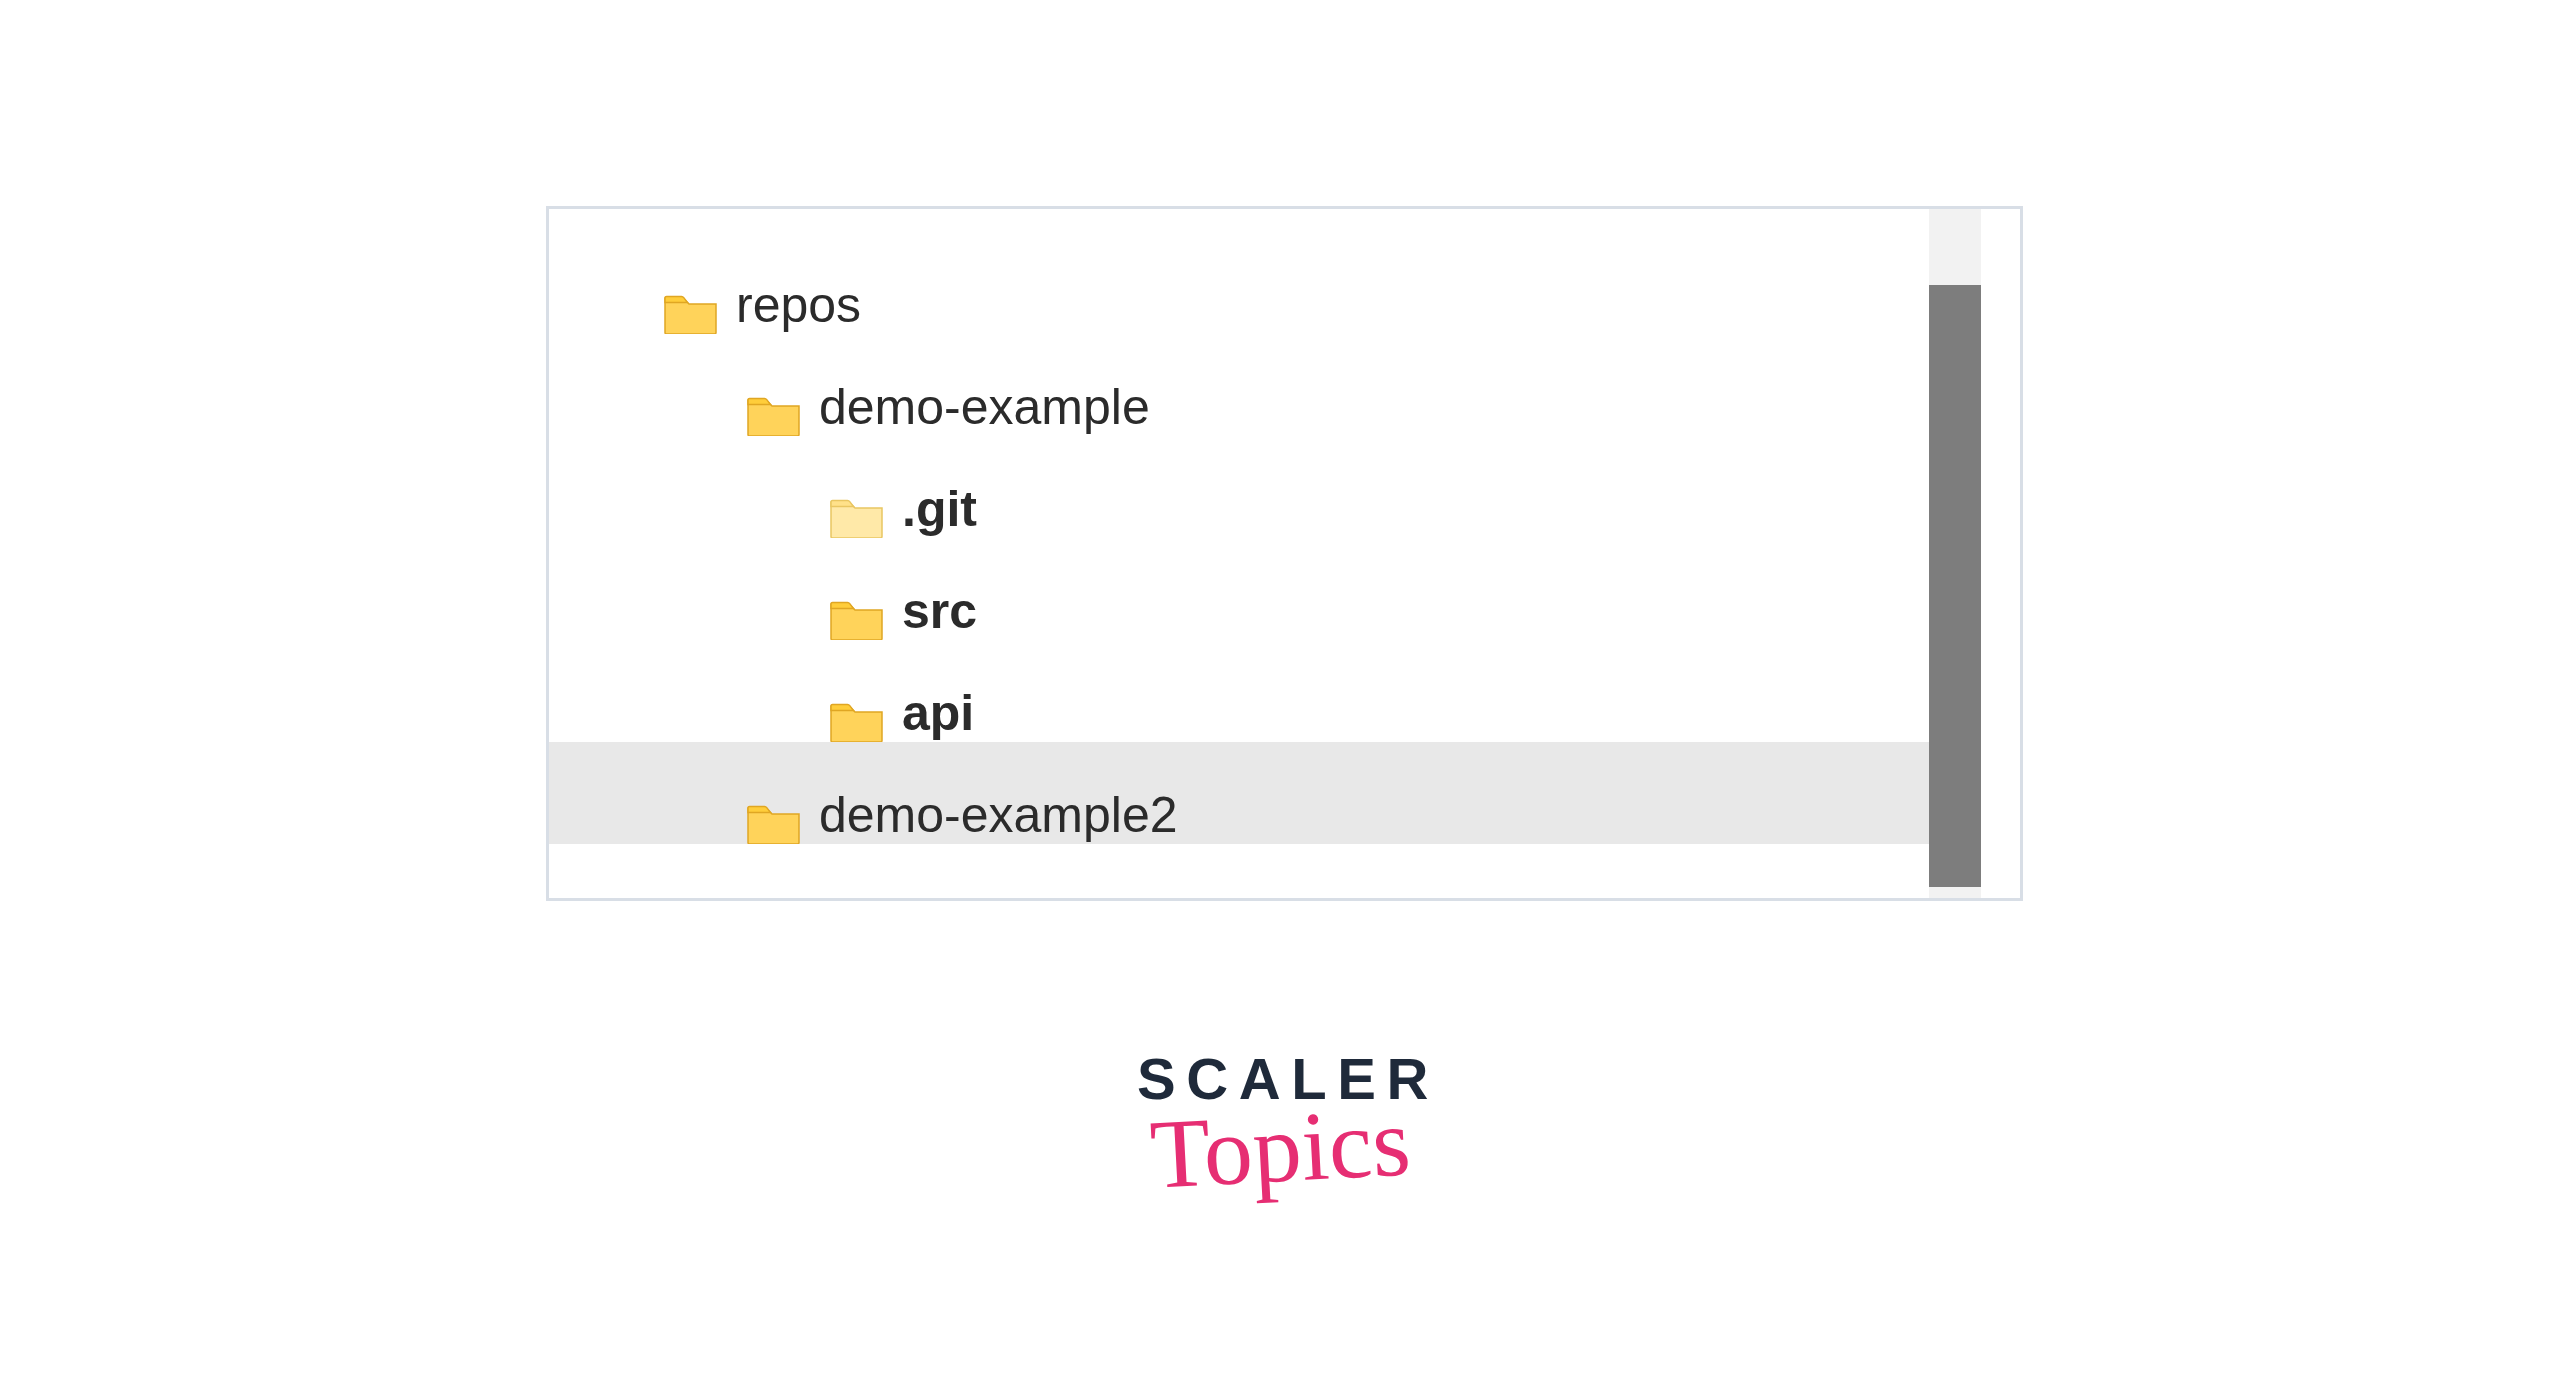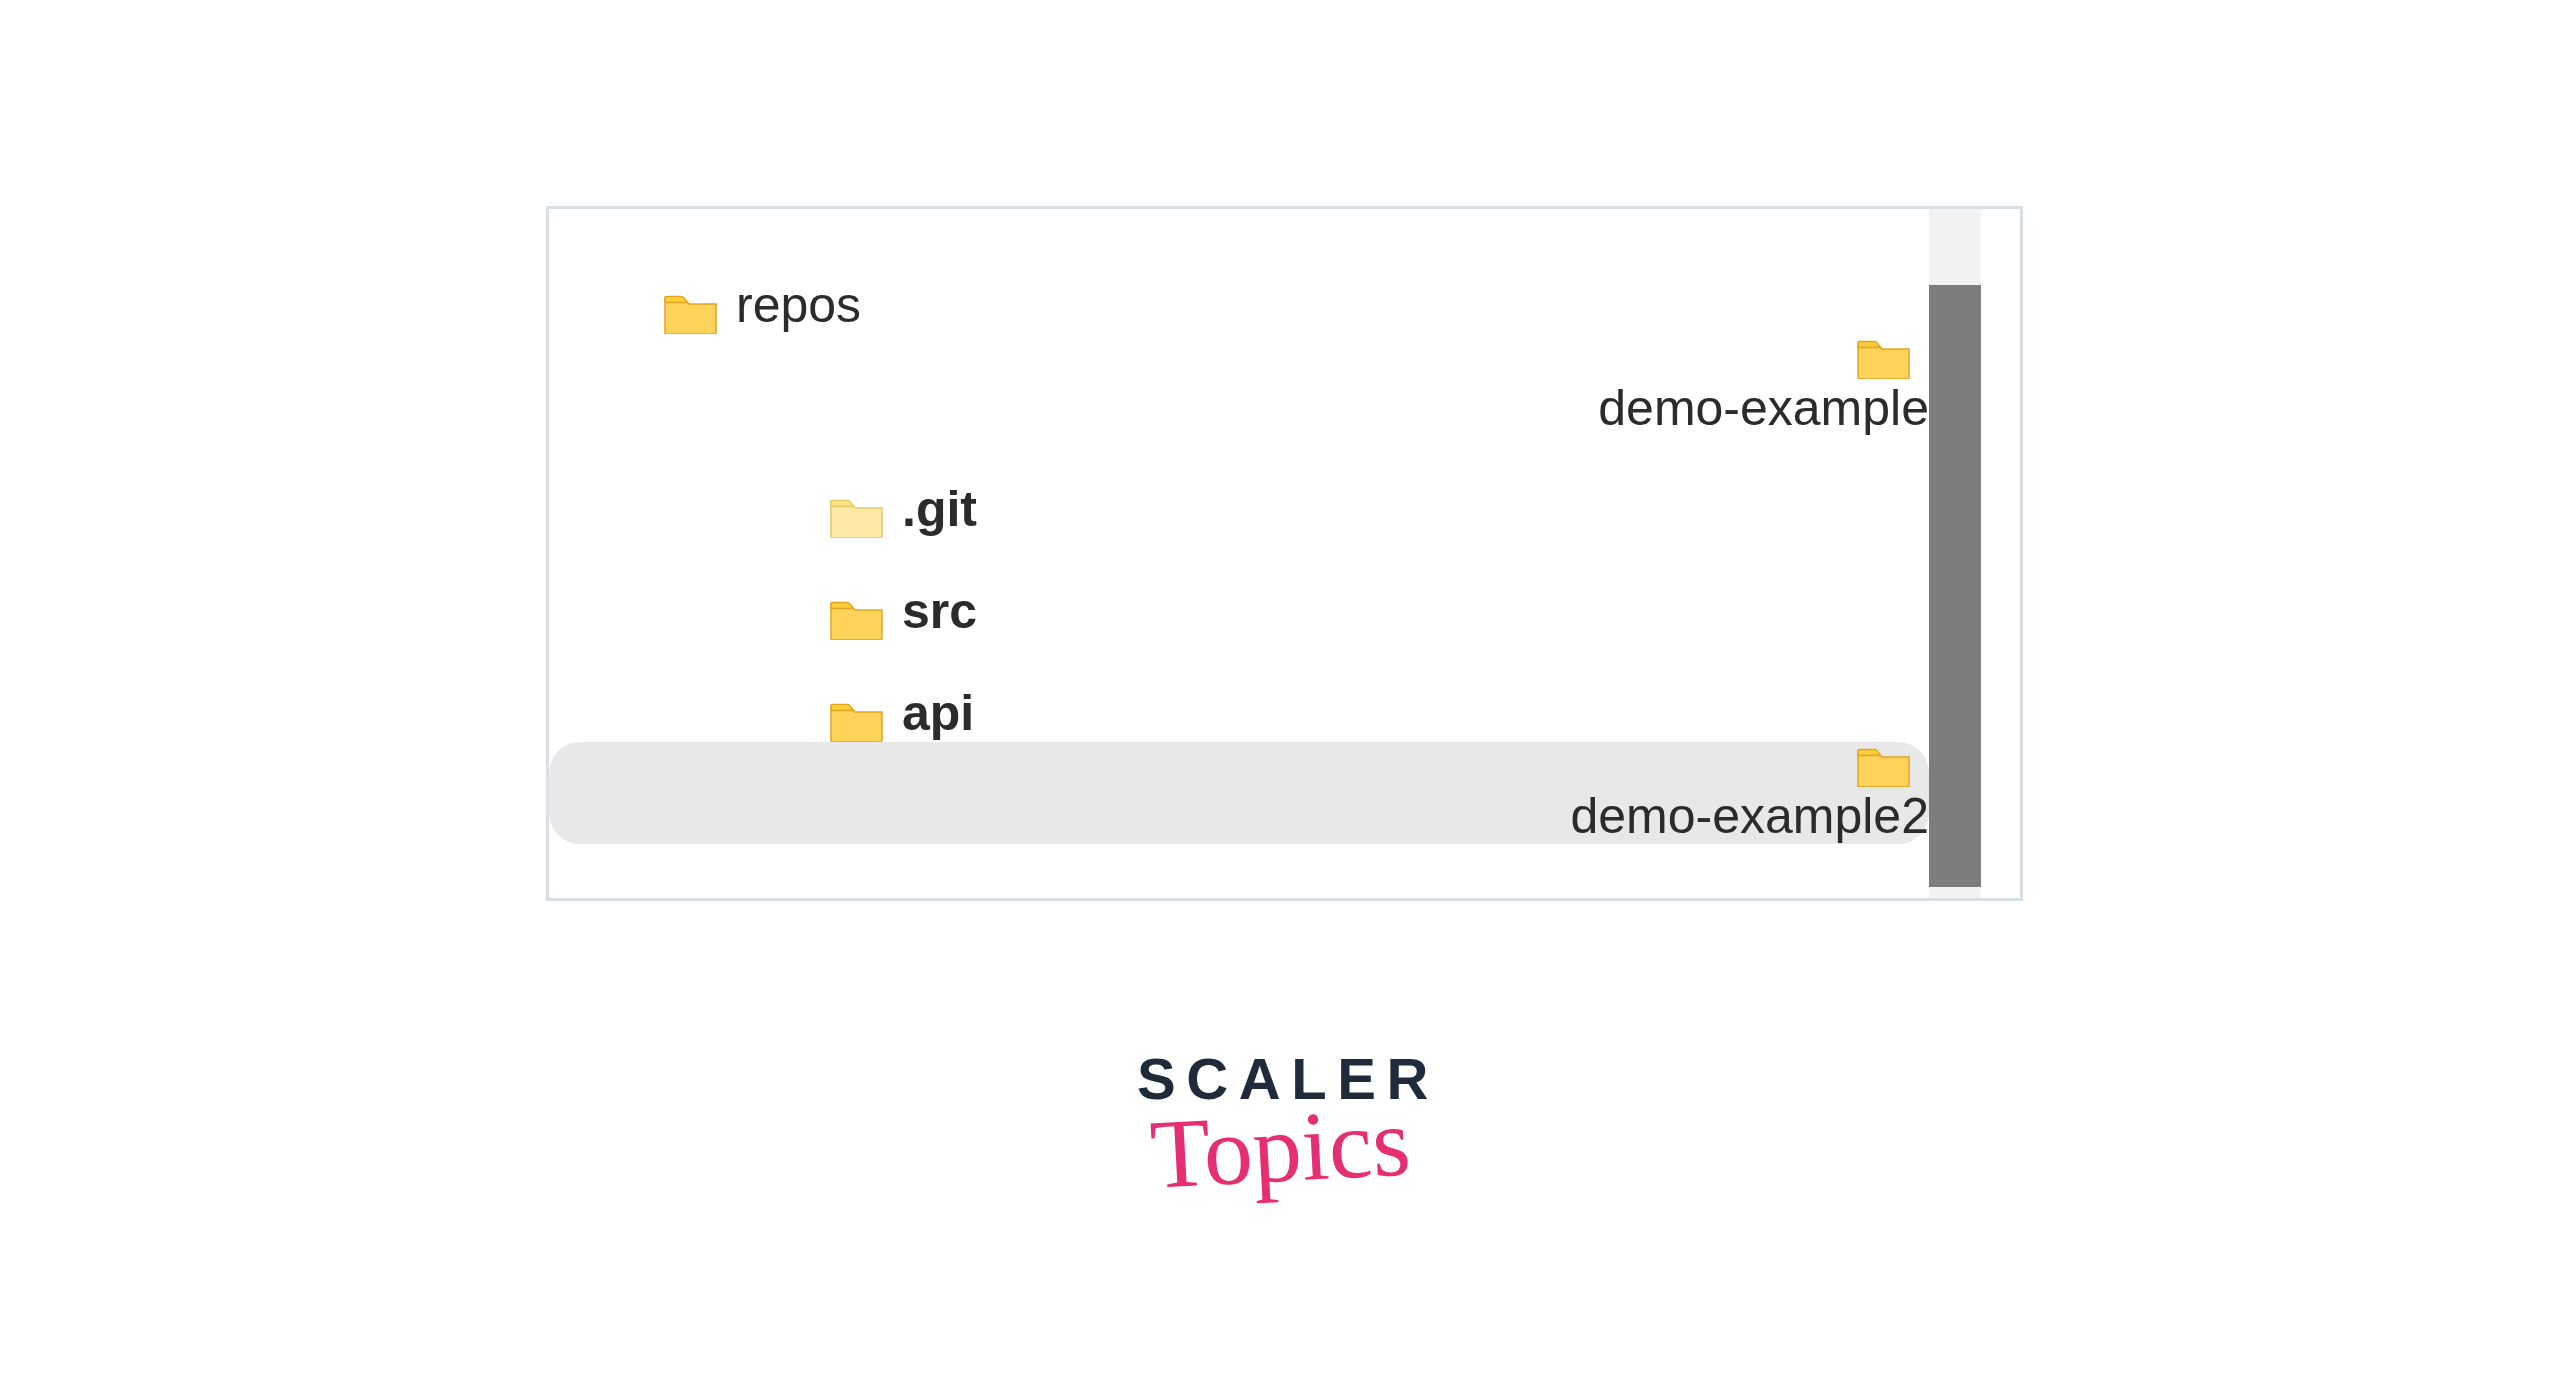--- a/index.html
+++ b/index.html
@@ -31,33 +31,33 @@
   }
 
   .tree-row {
     display: flex;
     align-items: flex-end;
     height: 102px;
     font-size: 50px;
     color: #2b2b2b;
     width: 100%;
   }
-  .tree-row.selected { background: #e8e8e8; border-radius: 31px; }
+  .tree-row.selected { background: #e8e8e8; }
 
   .folder-icon {
     width: 55px;
     height: 45px;
     margin-right: 18px;
     flex-shrink: 0;
     display: inline-block;
   }
   .folder-icon svg { width: 100%; height: 100%; display: block; }
 
   .indent-0 { padding-left: 114px; }
-  .indent-1 { padding-left: 197px; flex-direction: column; }
+  .indent-1 { padding-left: 197px; }
   .indent-2 { padding-left: 280px; font-weight: bold; }
 
   .scroll-gutter {
     width: 91px;
     height: 100%;
     background: #ffffff;
     display: flex;
     justify-content: flex-start;
     position: relative;
   }

